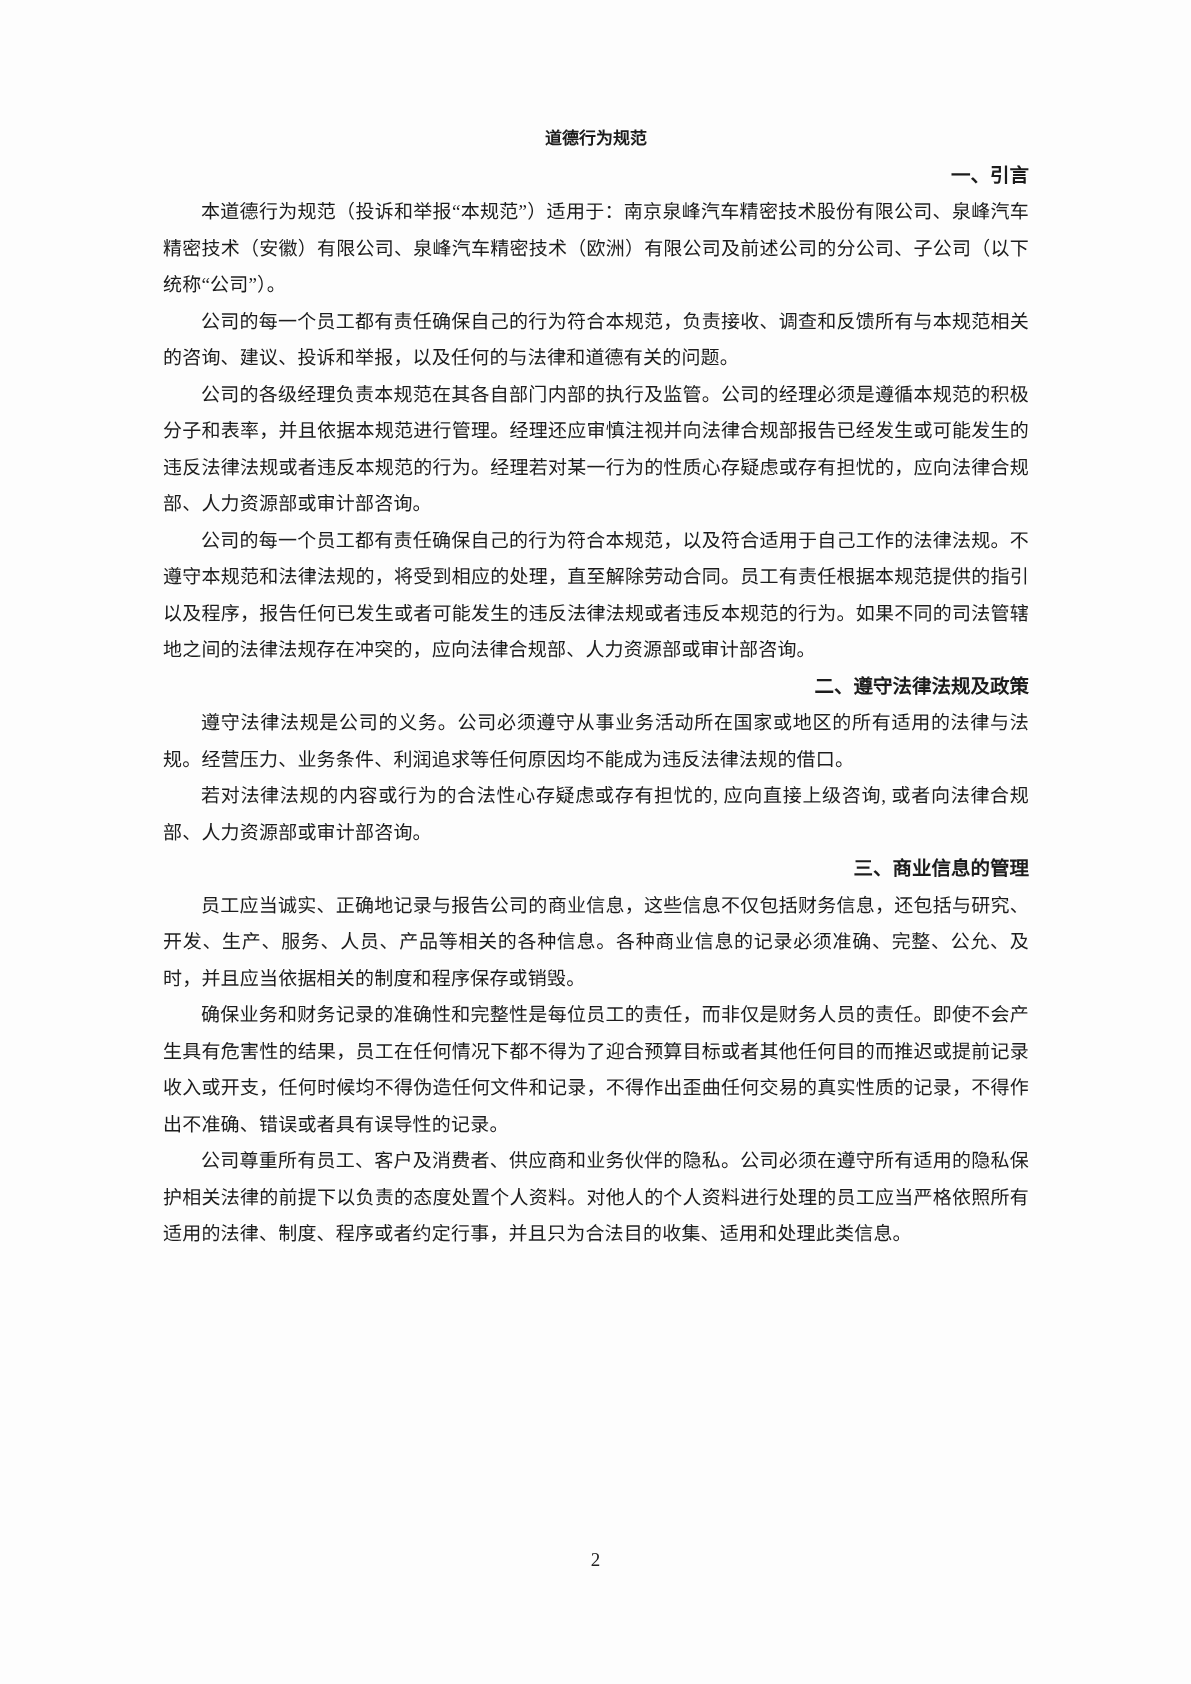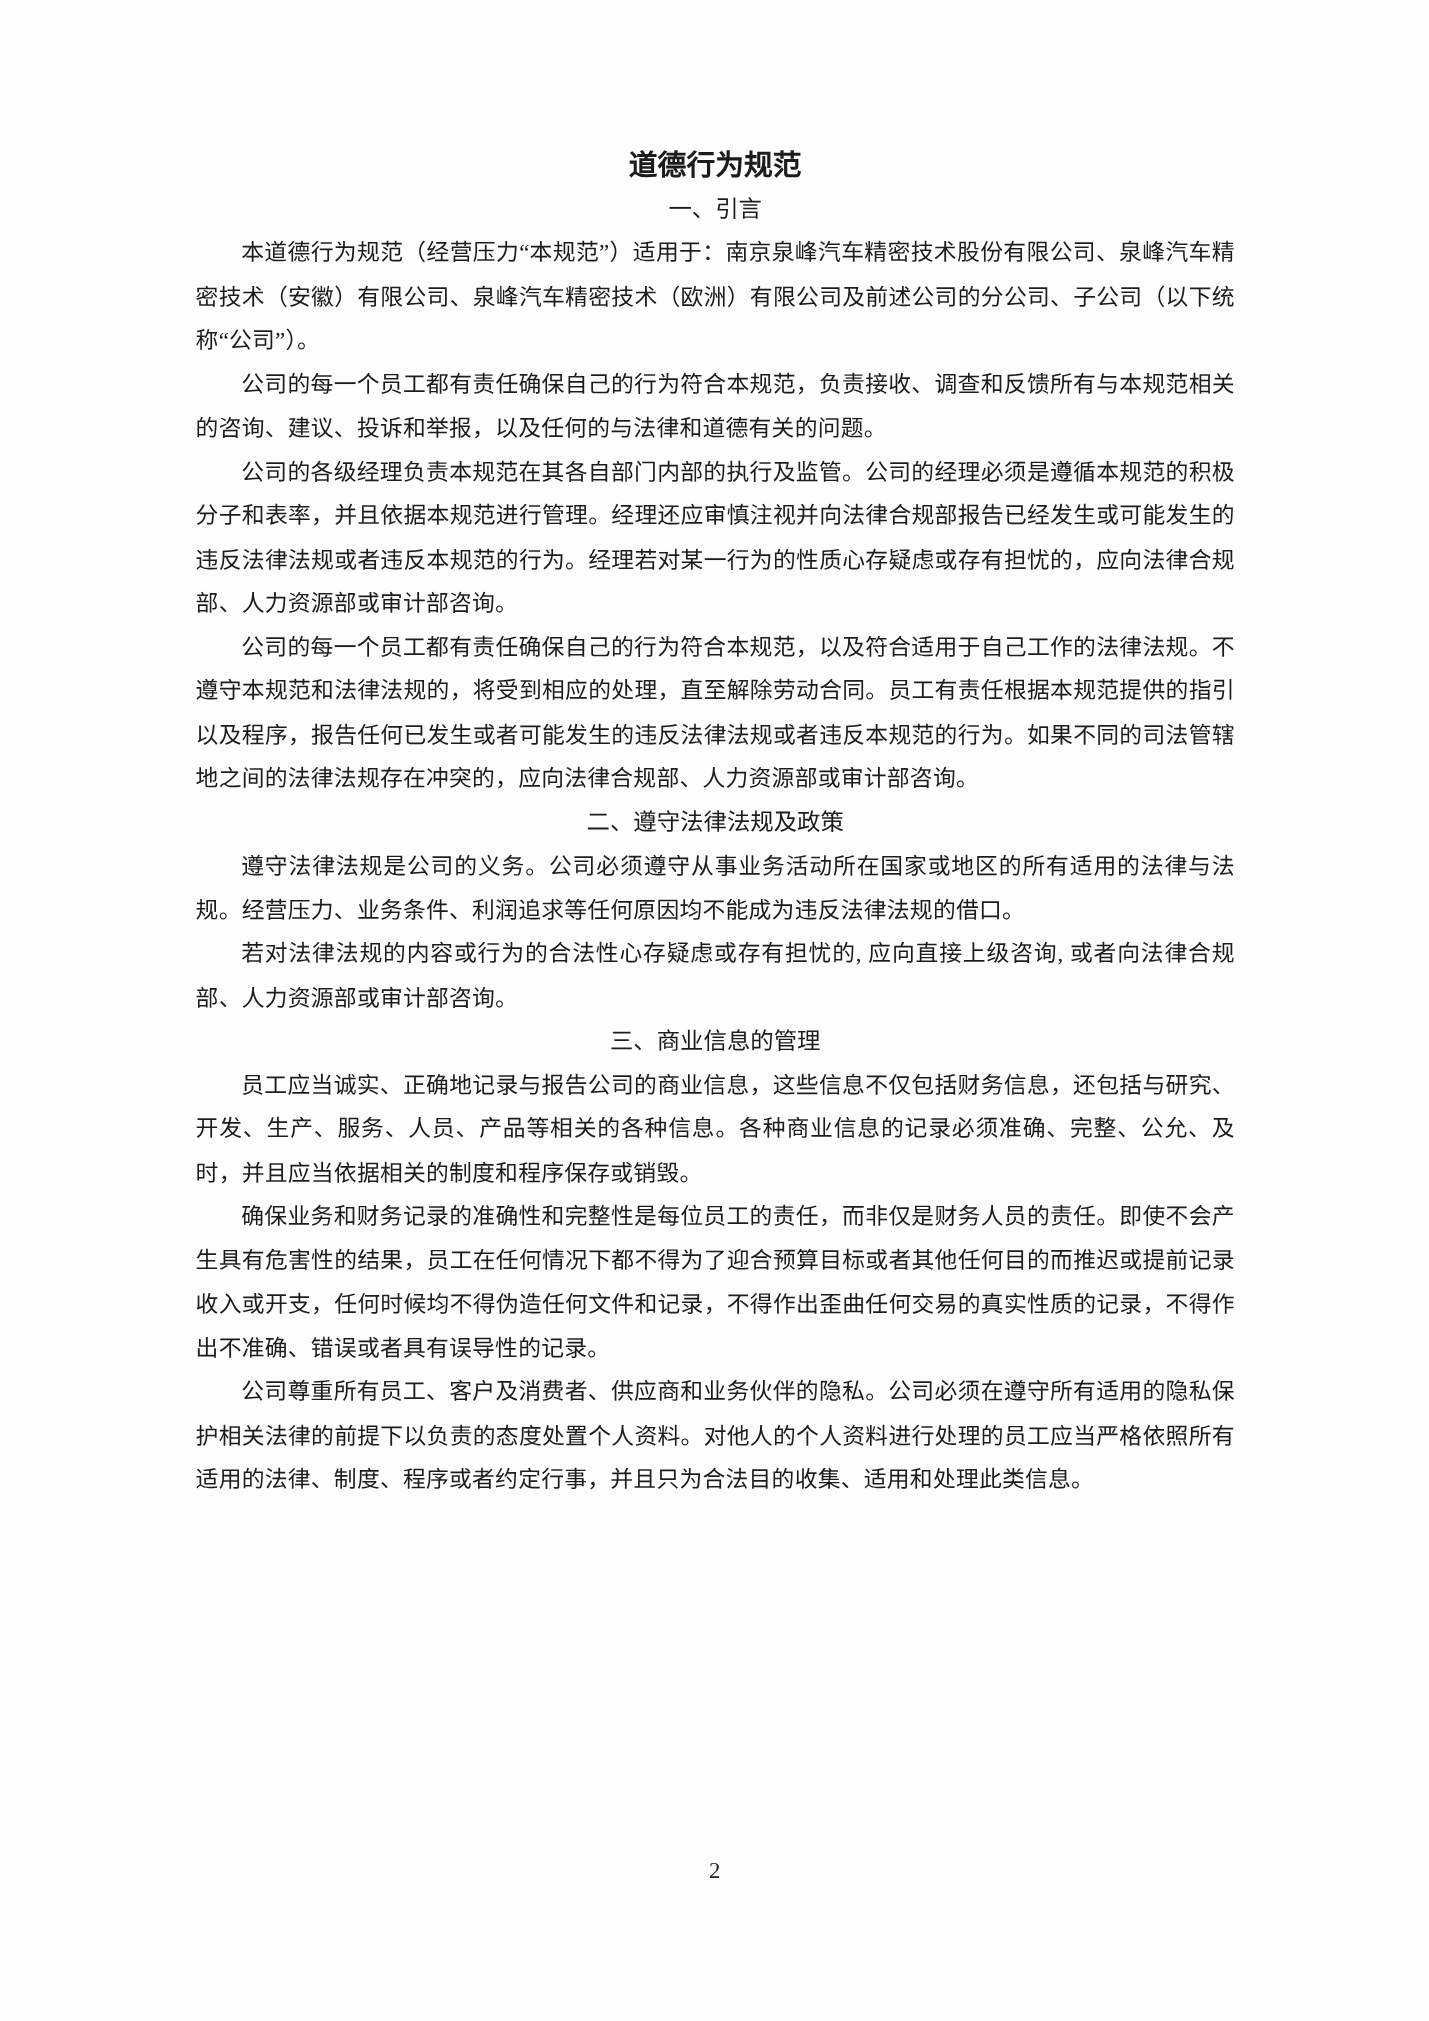--- a/index.html
+++ b/index.html
@@ -15,32 +15,32 @@
     background: #fdfdfd;
     color: #1c1c1c;
     font-family: "Liberation Serif", "DejaVu Serif", serif;
     font-size: 19px;
     line-height: 36.5px;
     box-sizing: border-box;
     padding: 121px 162px 0 163px;
     overflow: hidden;
   }
   .doc-title {
-    font-size: 24px;
+    font-size: 17px;
     font-weight: bold;
     text-align: center;
     margin: 0 0 0 0;
     line-height: 36.5px;
   }
   .section-heading {
     font-size: 19.5px;
-    font-weight: normal;
+    font-weight: bold;
     margin: 0;
     line-height: 36.5px;
-    text-align: center;
+    text-align: right;
   }
   .para {
     margin: 0;
     text-indent: 2em;
     text-align: justify;
     text-justify: inter-ideograph;
     letter-spacing: 0.2px;
   }
   .page-number {
     position: absolute;
@@ -54,21 +54,21 @@
 </style>
 </head>
 <body>
 
 <div class="page">
 
   <h1 class="doc-title">道德行为规范</h1>
 
   <section>
     <h2 class="section-heading">一、引言</h2>
-    <p class="para">本道德行为规范（经营压力“本规范”）适用于：南京泉峰汽车精密技术股份有限公司、泉峰汽车精密技术（安徽）有限公司、泉峰汽车精密技术（欧洲）有限公司及前述公司的分公司、子公司（以下统称“公司”）。</p>
+    <p class="para">本道德行为规范（投诉和举报“本规范”）适用于：南京泉峰汽车精密技术股份有限公司、泉峰汽车精密技术（安徽）有限公司、泉峰汽车精密技术（欧洲）有限公司及前述公司的分公司、子公司（以下统称“公司”）。</p>
     <p class="para">公司的每一个员工都有责任确保自己的行为符合本规范，负责接收、调查和反馈所有与本规范相关的咨询、建议、投诉和举报，以及任何的与法律和道德有关的问题。</p>
     <p class="para">公司的各级经理负责本规范在其各自部门内部的执行及监管。公司的经理必须是遵循本规范的积极分子和表率，并且依据本规范进行管理。经理还应审慎注视并向法律合规部报告已经发生或可能发生的违反法律法规或者违反本规范的行为。经理若对某一行为的性质心存疑虑或存有担忧的，应向法律合规部、人力资源部或审计部咨询。</p>
     <p class="para">公司的每一个员工都有责任确保自己的行为符合本规范，以及符合适用于自己工作的法律法规。不遵守本规范和法律法规的，将受到相应的处理，直至解除劳动合同。员工有责任根据本规范提供的指引以及程序，报告任何已发生或者可能发生的违反法律法规或者违反本规范的行为。如果不同的司法管辖地之间的法律法规存在冲突的，应向法律合规部、人力资源部或审计部咨询。</p>
   </section>
 
   <section>
     <h2 class="section-heading">二、遵守法律法规及政策</h2>
     <p class="para">遵守法律法规是公司的义务。公司必须遵守从事业务活动所在国家或地区的所有适用的法律与法规。经营压力、业务条件、利润追求等任何原因均不能成为违反法律法规的借口。</p>
     <p class="para">若对法律法规的内容或行为的合法性心存疑虑或存有担忧的, 应向直接上级咨询, 或者向法律合规部、人力资源部或审计部咨询。</p>
   </section>

